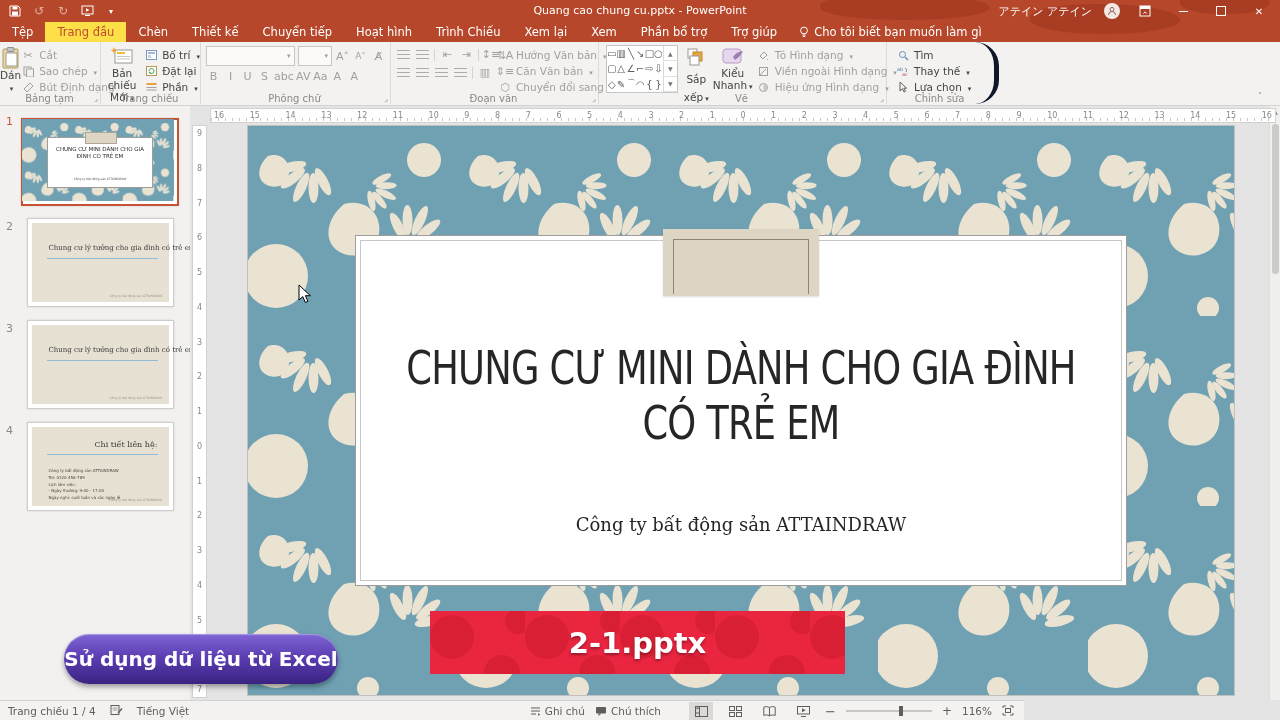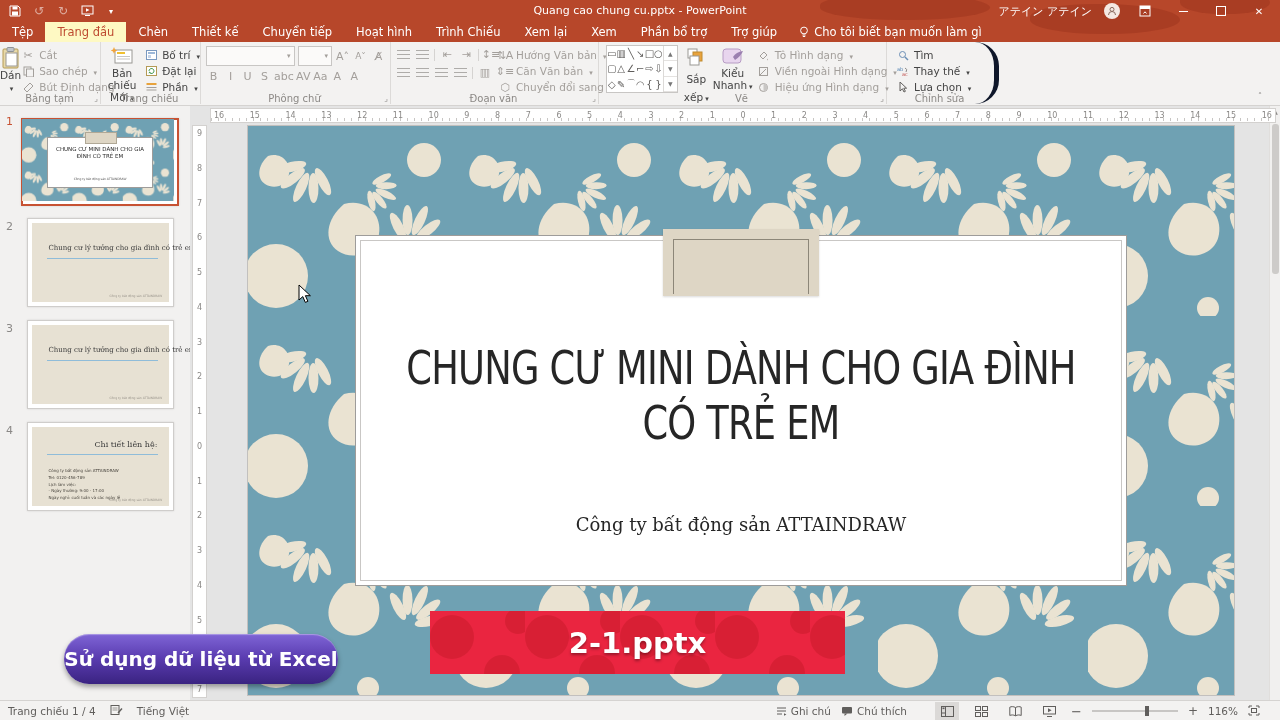--- a/index.html
+++ b/index.html
@@ -13,21 +13,21 @@
   #tb-title{position:absolute;left:0;right:0;top:0;height:22px;text-align:center;line-height:22px;font-size:11px;color:#fff;}
   #tb-right{position:absolute;right:0;top:0;height:22px;display:flex;align-items:center;gap:12px;padding-right:8px;}
   .win-btn{width:26px;height:22px;display:inline-flex;align-items:center;justify-content:center;color:#fff;}
   .min-glyph{width:9px;height:1px;background:#fff;display:inline-block;}
   .rest-glyph{width:8px;height:8px;border:1px solid #fff;display:inline-block;}
   .close-glyph::after{content:"✕";font-size:10px;}
   #avatar{width:16px;height:16px;border-radius:50%;background:#F4E9E3;display:inline-flex;align-items:center;justify-content:center;}
   
   #tabsbar{left:0;top:22px;width:1280px;height:20px;background:#B7472A;z-index:29;display:flex;align-items:stretch;}
   .tab{padding:0 12px;line-height:20px;font-size:11.5px;color:#fff;white-space:nowrap;}
-  .tab.active{background:#fef9c3;color:#BE4B31;}
+  .tab.active{background:#fde047;color:#BE4B31;}
   #tellme{display:flex;align-items:center;gap:5px;color:#fff;font-size:11.5px;padding:0 10px;}
   #share{position:absolute;right:8px;top:22px;height:20px;display:flex;align-items:center;gap:4px;color:#fff;font-size:11.5px;}
   
   #ribbon{left:0;top:42px;width:1280px;height:63px;background:#F3F2F1;border-bottom:1px solid #D5D3D1;z-index:28;}
   .rgroup{position:absolute;top:0;height:62px;border-right:1px solid #DCDAD8;}
   .glabel{position:absolute;bottom:0;left:0;right:1px;text-align:center;font-size:10px;color:#8B8885;}
   .dlg{position:absolute;right:2px;bottom:1px;font-size:8px;color:#8B8885;}
   .dlg::after{content:"⌟";}
   .bigbtn{display:inline-flex;flex-direction:column;align-items:center;font-size:10.5px;color:#444;text-align:center;line-height:1.15;padding-top:5px;}
   .smallrow{display:flex;align-items:center;gap:4px;font-size:10.5px;height:16px;white-space:nowrap;}
@@ -75,23 +75,23 @@
   #caption-pill{left:64px;top:634px;width:274px;height:50px;border-radius:26px;z-index:20;
     background:linear-gradient(180deg,#7F65D6 0%,#5A3CB0 48%,#3A2381 100%);
     box-shadow:0 3px 5px rgba(0,0,0,.35), inset 0 1px 1px rgba(255,255,255,.35);
     display:flex;align-items:center;justify-content:center;color:#fff;font-size:20px;font-weight:bold;}
   
   #scrollbar{left:1269px;top:106px;width:11px;height:594px;background:#F1F0EF;border-left:1px solid #E0DEDC;}
   #sb-up{position:absolute;top:2px;left:0;right:0;text-align:center;font-size:6px;color:#8A8886;}
   #sb-thumb{position:absolute;left:2px;top:18px;width:7px;height:150px;background:#CDCBC9;border-radius:3px;}
   #ribbon-collapse{left:1258px;top:92px;font-size:8px;color:#8A8886;z-index:29;}
   
-  #statusbar{left:0;top:700px;width:1280px;height:20px;background:#F3F2F1;border-top:1px solid #D5D3D1;display:flex;align-items:center;font-size:10.5px;color:#605E5C;z-index:30;}
+  #statusbar{left:0;top:700px;width:1024px;height:20px;background:#F3F2F1;border-top:1px solid #D5D3D1;display:flex;align-items:center;font-size:10.5px;color:#605E5C;z-index:30;}
   #sb-left{display:flex;align-items:center;gap:14px;padding-left:8px;}
-  #sb-right{margin-left:auto;display:flex;align-items:center;gap:10px;padding-right:20px;}
+  #sb-right{margin-left:auto;display:flex;align-items:center;gap:10px;padding-right:10px;}
   .viewbtn{width:24px;height:18px;display:inline-flex;align-items:center;justify-content:center;}
   .viewbtn.active{background:#DBD9D7;}
   #zoom-track{width:86px;height:2px;background:#C8C6C4;position:relative;}
   #zoom-thumb{position:absolute;left:62%;top:-4px;width:4px;height:10px;background:#605E5C;}
   
   #cursor{left:298px;top:284px;z-index:40;}
 </style>
 </head>
 <body>
 

